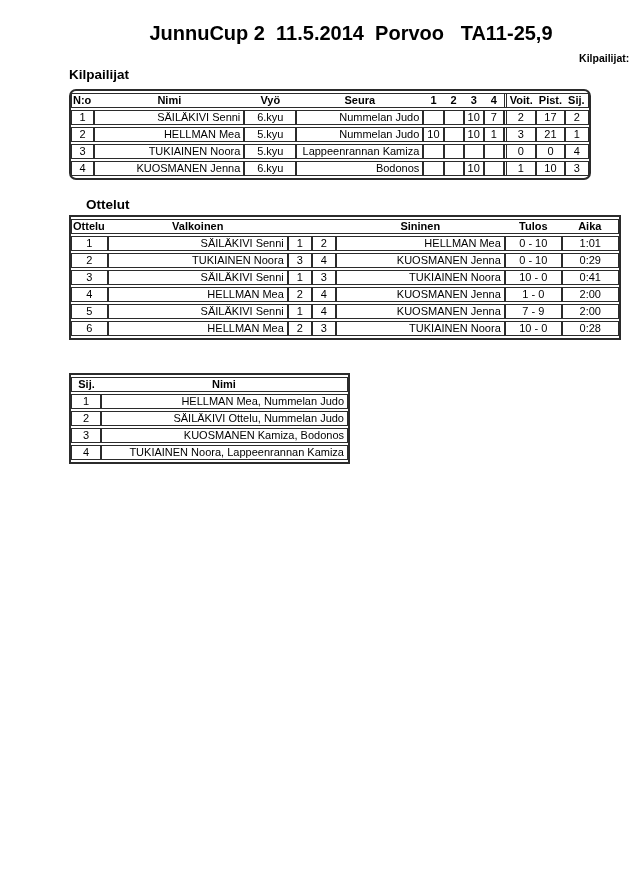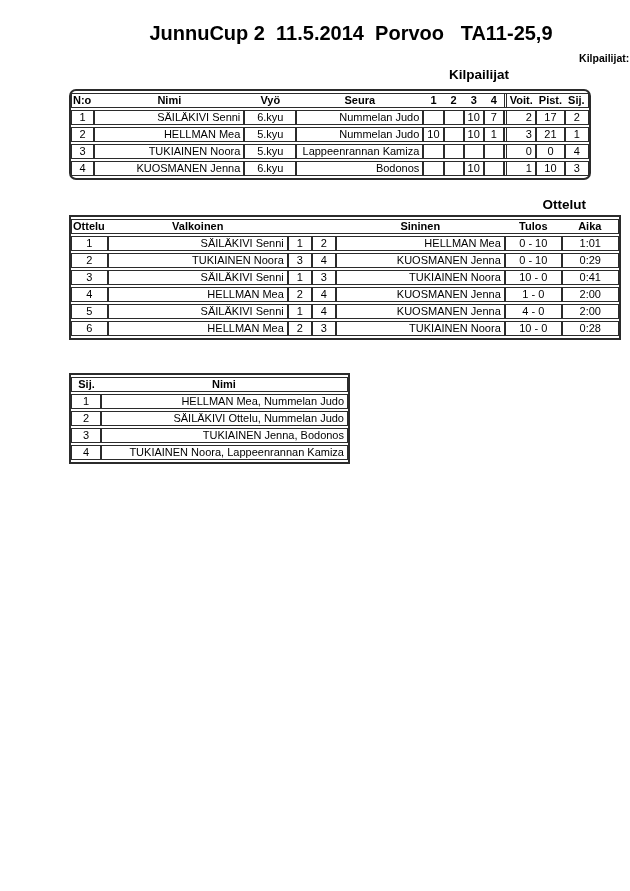--- a/index.html
+++ b/index.html
@@ -14,21 +14,21 @@
   .main-title {
     position:absolute; top:22px; left:0; width:100%;
     text-align:center; font-size:20px; font-weight:bold;
     white-space:pre; letter-spacing:0px;
   }
   .participants {
     position:absolute; top:52px; right:28px;
     font-size:10.5px; font-weight:bold;
   }
   .sec-heading {
-    position:absolute; font-size:13.5px; font-weight:bold; text-align:right;
+    position:absolute; font-size:13.5px; font-weight:bold; text-align:left;
   }
   #h-kilp { top:67px;  left:33px; width:440px; }
   #h-ott  { top:197px; left:50px; width:500px; }
   #h-tul  { top:355px; left:33px; width:300px; }
 
   table.tbl {
     position:absolute;
     border-collapse:separate;
     border-spacing:0 2px;
     border:2px solid #2b2b2b;
@@ -49,21 +49,21 @@
   }
   .tbl th {
     font-weight:bold; text-align:center;
     border-left:none; border-right:none;
   }
   .tbl th:first-child { border-left:1px solid #2b2b2b; }
   .tbl th:last-child  { border-right:1px solid #2b2b2b; }
   .tbl th.hleft { text-align:left; padding-left:1px; }
   td.c { text-align:center; }
   td.l { text-align:right; }
-  .tbl th.thick, .tbl td.thick { border-left:3px double #2b2b2b;text-align:right; }
+  .tbl th.thick, .tbl td.thick { border-left:3px double #2b2b2b; }
 </style>
 </head>
 <body>
 
 <div class="page">
 
   <div class="main-title">JunnuCup 2  11.5.2014  Porvoo   TA11-25,9</div>
   <div class="participants">Kilpailijat: 4</div>
 
   <div class="sec-heading" id="h-kilp">Kilpailijat</div>
@@ -212,21 +212,21 @@
         <td class="l">KUOSMANEN Jenna</td>
         <td class="c">1 - 0</td>
         <td class="c">2:00</td>
       </tr>
       <tr>
         <td class="c">5</td>
         <td class="l">SÄILÄKIVI Senni</td>
         <td class="c">1</td>
         <td class="c">4</td>
         <td class="l">KUOSMANEN Jenna</td>
-        <td class="c">4 - 0</td>
+        <td class="c">7 - 9</td>
         <td class="c">2:00</td>
       </tr>
       <tr>
         <td class="c">6</td>
         <td class="l">HELLMAN Mea</td>
         <td class="c">2</td>
         <td class="c">3</td>
         <td class="l">TUKIAINEN Noora</td>
         <td class="c">10 - 0</td>
         <td class="c">0:28</td>
@@ -250,21 +250,21 @@
       <tr>
         <td class="c">1</td>
         <td class="l">HELLMAN Mea, Nummelan Judo</td>
       </tr>
       <tr>
         <td class="c">2</td>
         <td class="l">SÄILÄKIVI Ottelu, Nummelan Judo</td>
       </tr>
       <tr>
         <td class="c">3</td>
-        <td class="l">TUKIAINEN Jenna, Bodonos</td>
+        <td class="l">KUOSMANEN Kamiza, Bodonos</td>
       </tr>
       <tr>
         <td class="c">4</td>
         <td class="l">TUKIAINEN Noora, Lappeenrannan Kamiza</td>
       </tr>
     </tbody>
   </table>
 
 </div>
 

